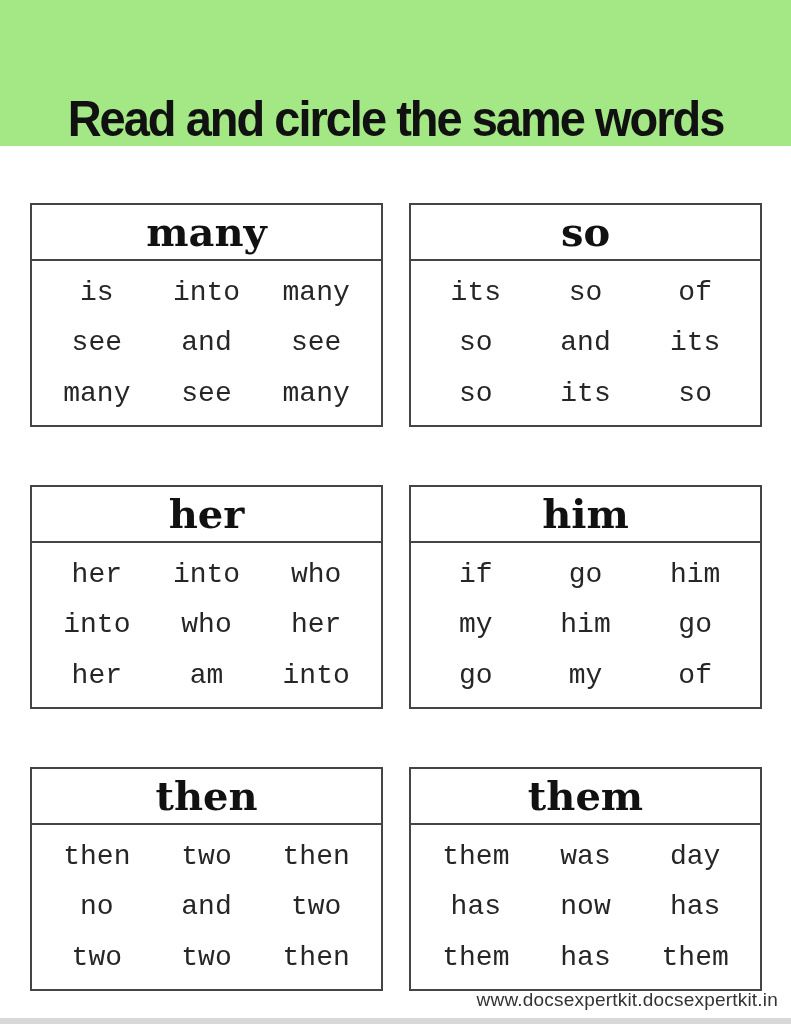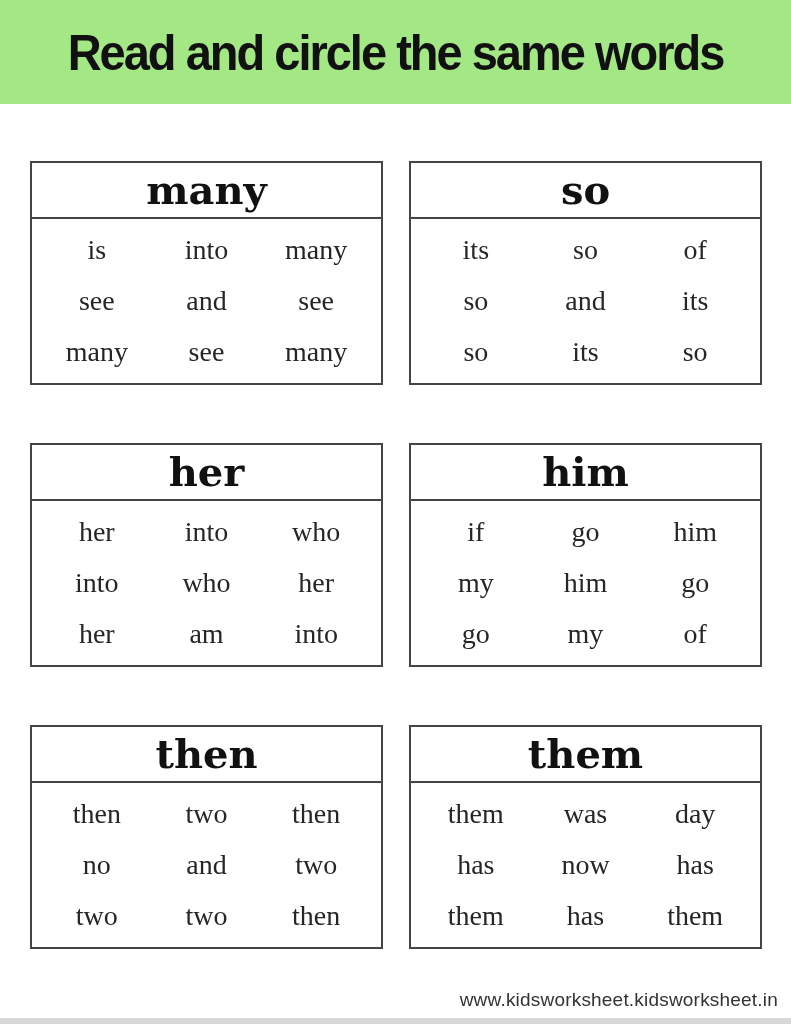--- a/index.html
+++ b/index.html
@@ -16,24 +16,24 @@
   body {
     width: 791px;
     height: 1024px;
     position: relative;
     overflow: hidden;
     background: var(--page-bg);
     font-family: "Liberation Sans", sans-serif;
   }
   .title-band {
     width: 100%;
-    height: 104px;
+    height: 146px;
     background: var(--header-bg);
     display: flex;
-    align-items: center;
+    align-items: flex-end;
     justify-content: center;
   }
   .title-band h1 {
     font-family: "Liberation Sans", sans-serif;
     font-weight: 900;
     font-stretch: condensed;
     font-size: 47px;
     letter-spacing: -2px;
     color: var(--title-text);
     transform: scaleY(1.05);
@@ -64,21 +64,21 @@
     color: #111;
   }
   .card-grid {
     display: grid;
     grid-template-columns: 1fr 1fr 1fr;
     grid-template-rows: 1fr 1fr 1fr;
     place-items: center;
     padding: 6px 10px;
   }
   .word {
-    font-family: Liberation Serif, serif;
+    font-family: Liberation Mono, monospace;
     font-size: 28px;
     color: var(--word-text);
     cursor: pointer;
   }
   .footer {
     position: absolute;
     right: 13px;
     bottom: 13px;
     font-size: 19px;
     color: var(--footer-text);
@@ -188,15 +188,15 @@
       <span class="word">has</span>
       <span class="word">them</span>
       <span class="word">has</span>
       <span class="word">them</span>
     </div>
   </section>
 
 </div>
 
 <div class="footer">
-  <span>www.kidsworksheet.kidsworksheet.in</span>
+  <span>www.docsexpertkit.docsexpertkit.in</span>
 </div>
 <div class="bottom-bar"></div>
 
 </body></html>

